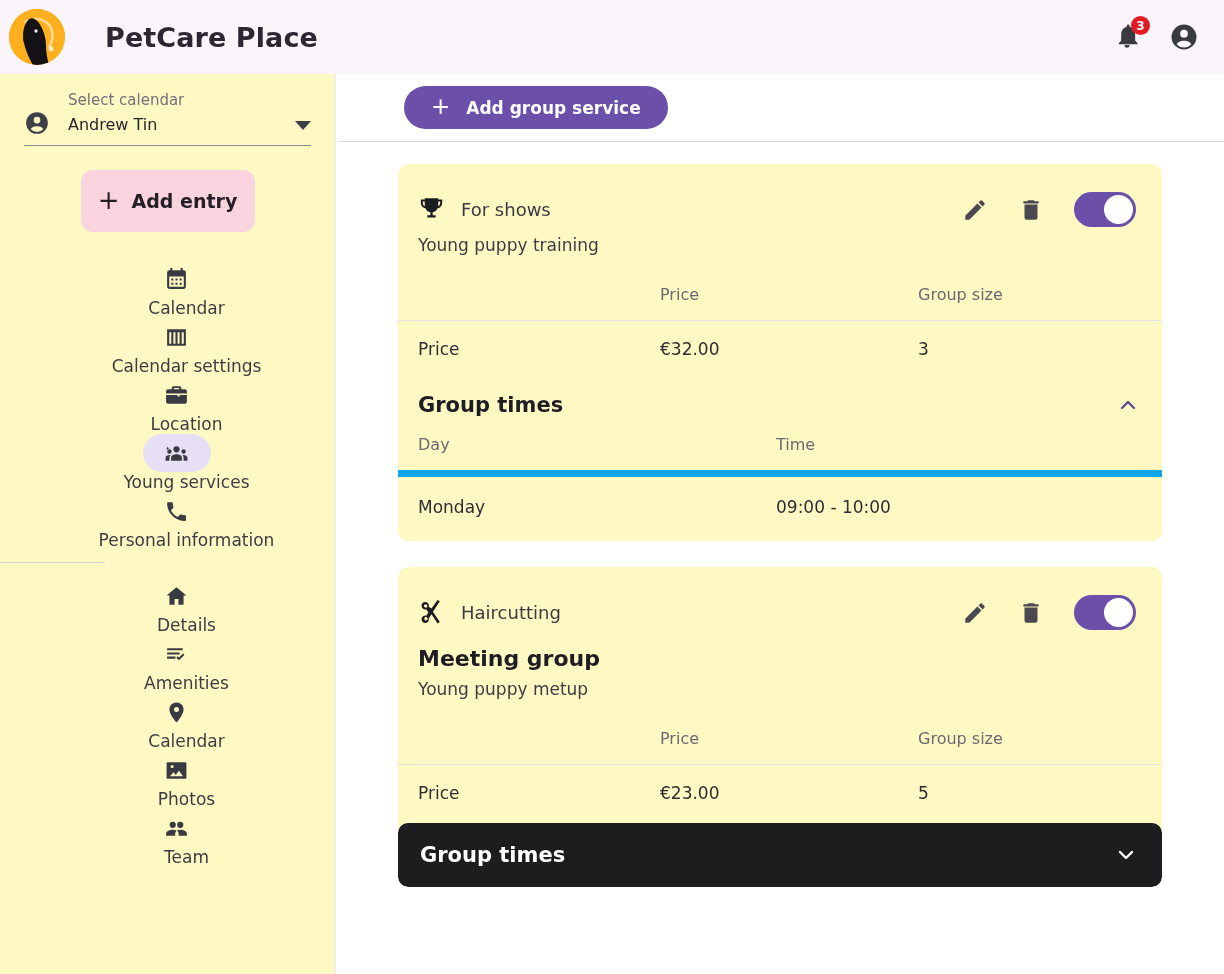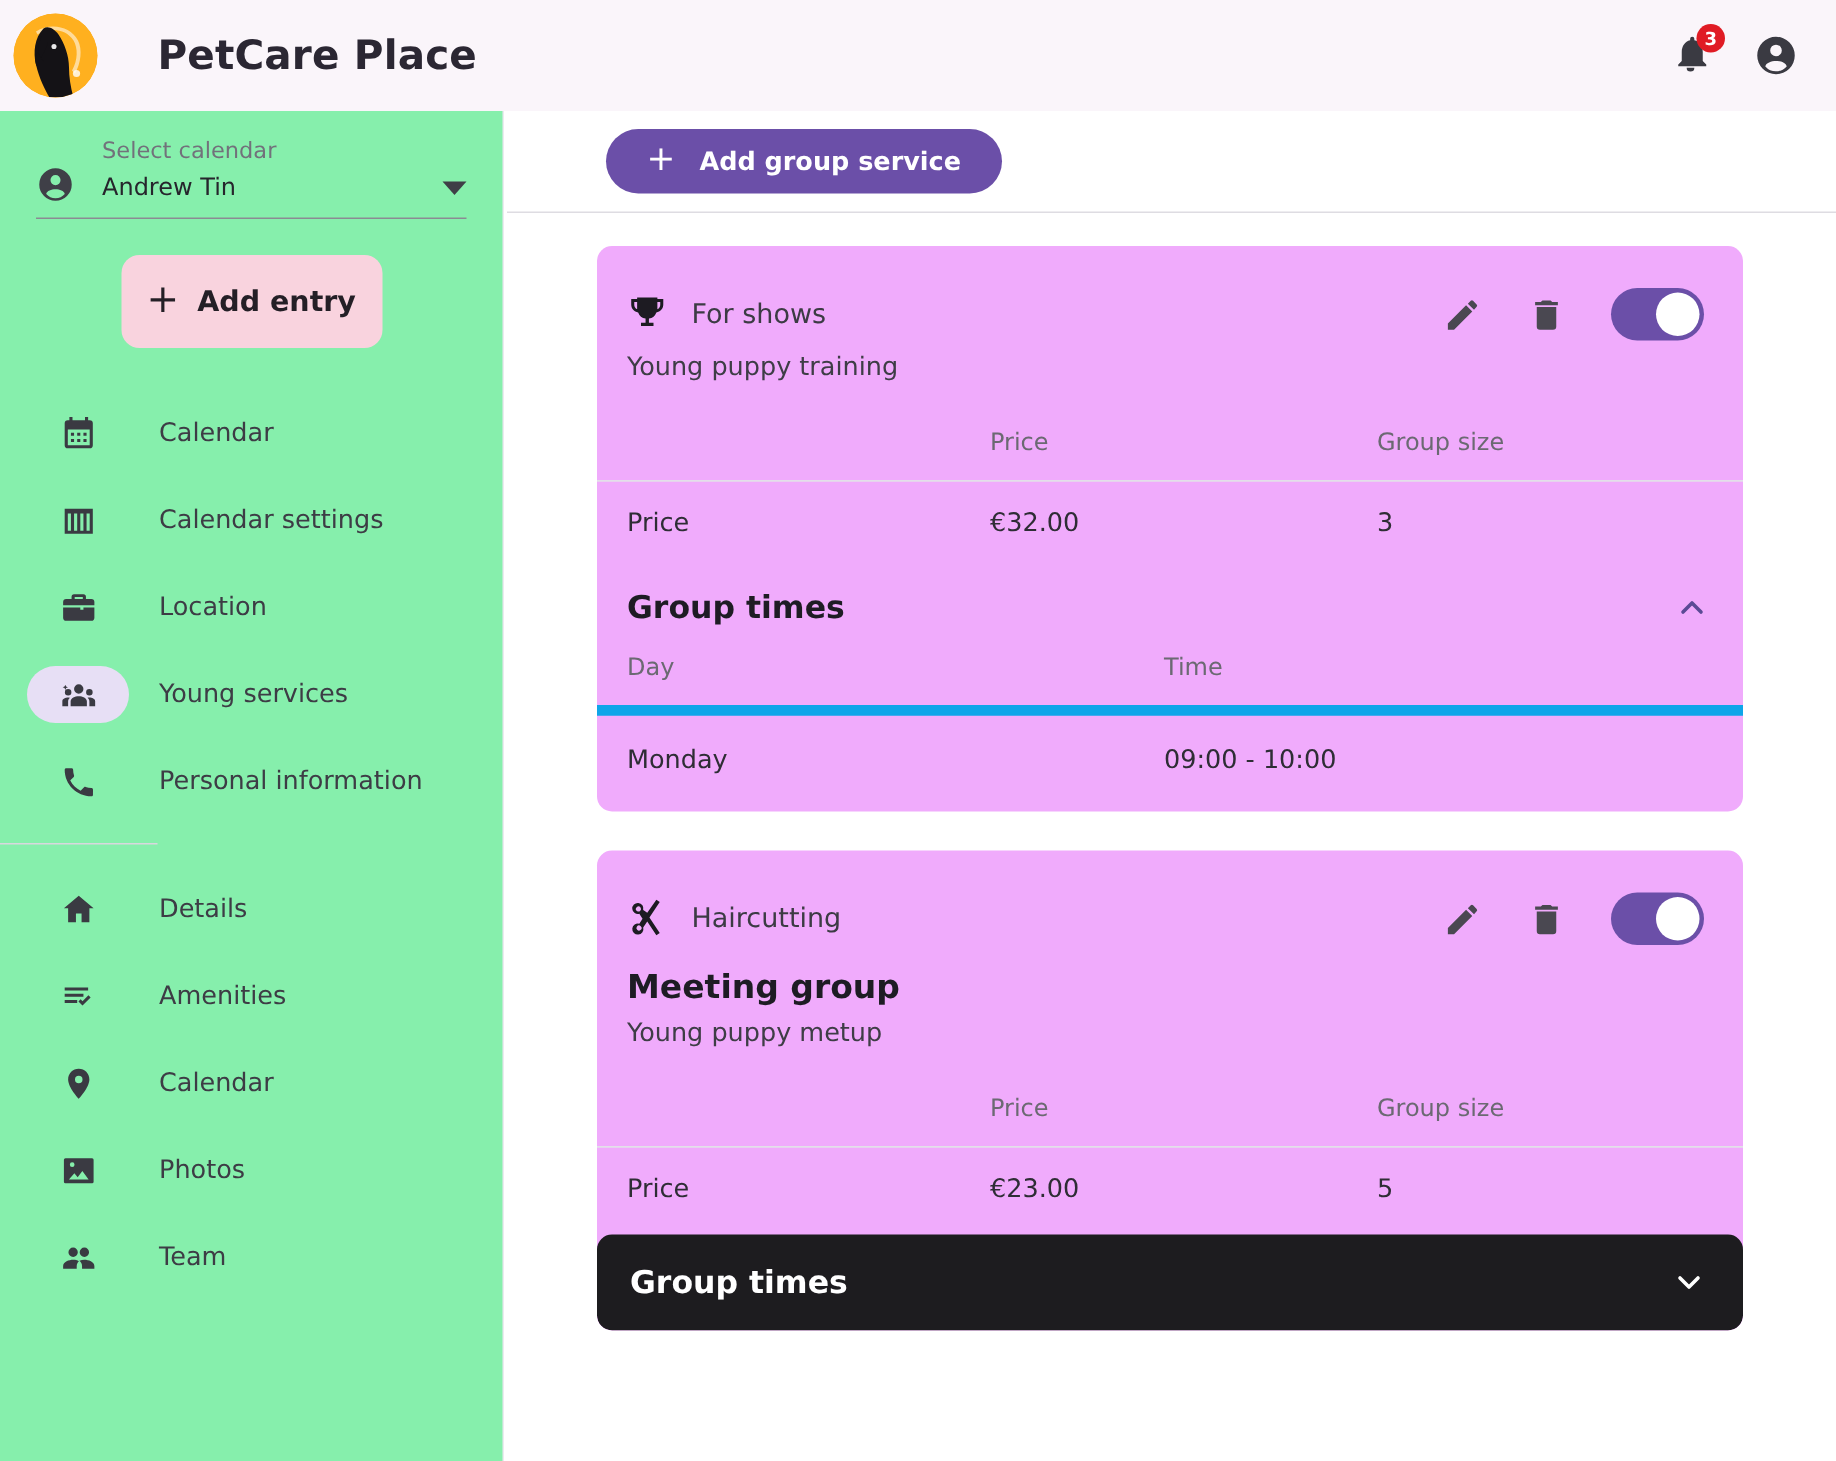--- a/index.html
+++ b/index.html
@@ -42,21 +42,21 @@
     min-width: 19px; height: 19px; border-radius: 10px;
     display: flex; align-items: center; justify-content: center;
     padding: 0 4px; line-height: 1;
   }
   .avatar-btn { width: 30px; height: 30px; color: #3a3a42; }
 
   
   .sidebar {
     position: absolute; top: 74px; left: 0;
     width: 336px; height: 900px;
-    background: #86efac;
+    background: #fef9c3;
     border-right: 1px solid #eceaf0;
   }
   .calendar-select {
     margin: 14px 24px 0 24px;
     display: flex; align-items: flex-end;
     border-bottom: 1.5px solid #8b8b93;
     padding-bottom: 7px; height: 58px;
   }
   .cs-icon { width: 26px; height: 26px; color: #3f3f47; margin-bottom: 2px; flex: none; }
   .cs-texts { margin-left: 18px; flex: 1; }
@@ -73,20 +73,21 @@
     background: #f9d3de; border: none; border-radius: 12px;
     font-size: 19px; font-weight: bold; color: #241f26;
     font-family: inherit; cursor: pointer;
   }
   .add-entry .plus { font-size: 26px; font-weight: 400; line-height: 1; margin-top: -2px;}
 
   .nav { margin-top: 28px; }
   .nav-item {
     display: flex; align-items: center; height: 58px; cursor: pointer;
     padding-left: 18px;
+    flex-direction: column;
   }
   .nav-pill {
     width: 68px; height: 38px; border-radius: 19px;
     display: flex; align-items: center; justify-content: center; flex: none;
   }
   .nav-item.active .nav-pill { background: #e7dff5; }
   .nav-icon { width: 25px; height: 25px; color: #3a3a42; display:block; }
   .nav-label { margin-left: 20px; font-size: 17px; color: #3d3c45; }
 
   .nav-divider {
@@ -104,21 +105,21 @@
     display: inline-flex; align-items: center; gap: 16px;
     height: 43px; padding: 0 27px;
     background: #6b4fa8; color: #fff; border: none; border-radius: 22px;
     font-size: 17px; font-weight: bold; font-family: inherit; cursor: pointer;
   }
   .add-group-btn .plus { font-size: 23px; font-weight: 400; line-height: 1; margin-top: -2px; }
   .head-rule { height: 1px; background: #dedce2; margin: 12px 0 0 2px; }
 
   .cards { padding: 22px 62px 0 62px; }
   .card {
-    background: #f0abfc;
+    background: #fef9c3;
     border-radius: 10px;
     margin-bottom: 26px;
     overflow: hidden;
   }
   .card-top {
     display: flex; align-items: center;
     padding: 28px 26px 0 20px;
   }
   .cat-icon { width: 27px; height: 27px; color: #1d1b22; flex: none; }
   .cat-label { margin-left: 16px; font-size: 18px; color: #3c3b44; }

